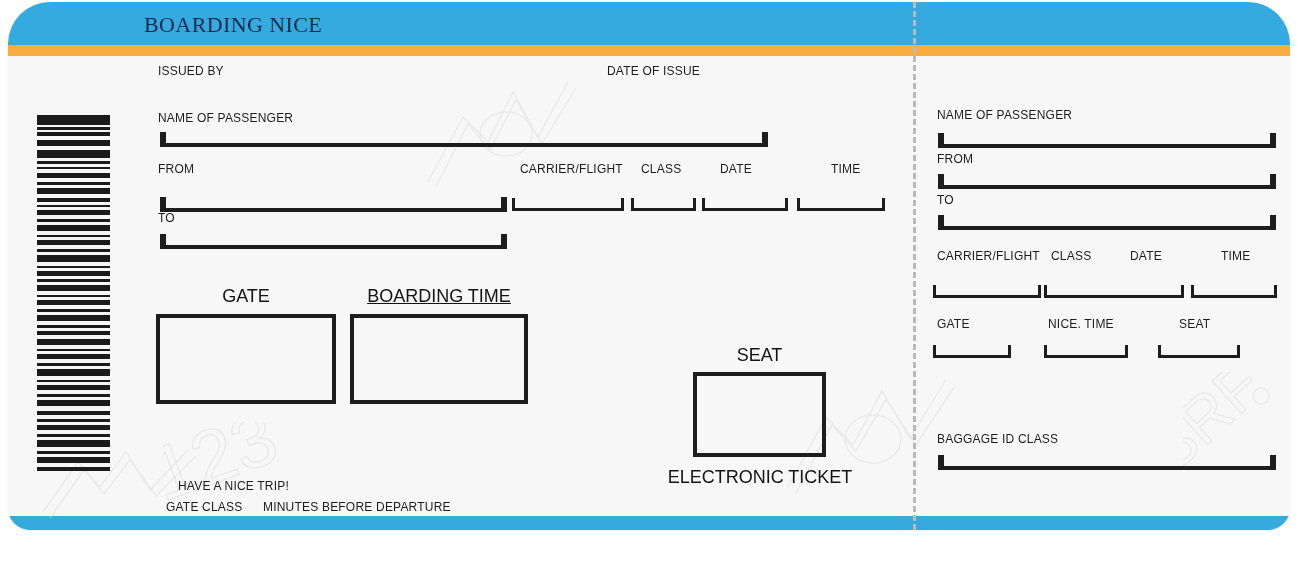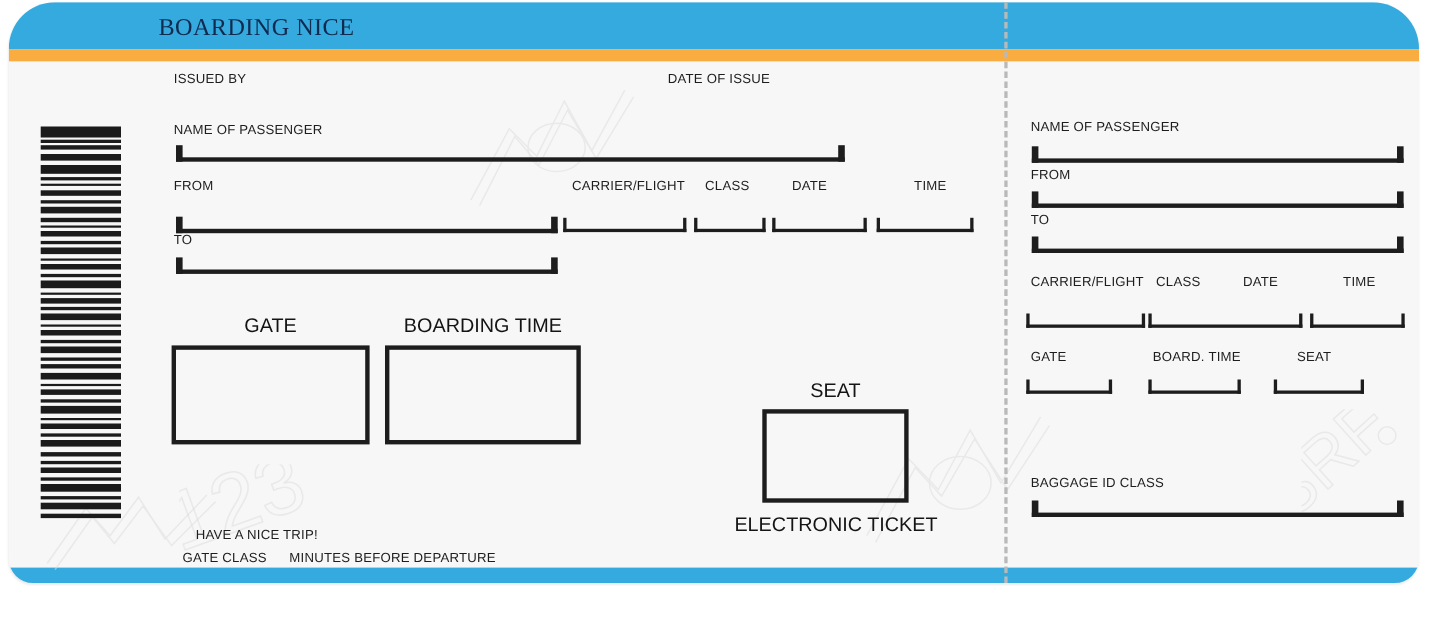--- a/index.html
+++ b/index.html
@@ -280,21 +280,21 @@
 
     <div class="lbl" style="left:712px; top:160px;">DATE</div>
     <div class="fld" style="left:694px; top:196px; width:86px;"></div>
 
     <div class="lbl" style="left:823px; top:160px;">TIME</div>
     <div class="fld" style="left:789px; top:196px; width:88px;"></div>
 
     <div class="big-lbl" style="left:148px; top:284px; width:180px;">GATE</div>
     <div class="bx" style="left:148px; top:312px; width:180px; height:90px;"></div>
 
-    <div class="big-lbl" style="left:342px; top:284px; width:178px;">BOARDING TIME</div>
+    <div class="big-lbl" style="left:342px; top:284px; width:178px;text-decoration:underline;">BOARDING TIME</div>
     <div class="bx" style="left:342px; top:312px; width:178px; height:90px;"></div>
 
     <div class="big-lbl" style="left:685px; top:343px; width:133px;">SEAT</div>
     <div class="bx" style="left:685px; top:370px; width:133px; height:85px;"></div>
     <div class="big-lbl" style="left:615px; top:465px; width:274px;">ELECTRONIC TICKET</div>
 
     <div class="lbl" style="left:170px; top:477px;">HAVE A NICE TRIP!</div>
     <div class="lbl" style="left:158px; top:498px;">GATE CLASS</div>
     <div class="lbl" style="left:255px; top:498px;">MINUTES BEFORE DEPARTURE</div>
 
@@ -315,21 +315,21 @@
     <div class="fld" style="left:1036px; top:283px; width:140px;"></div>
 
     <div class="lbl sm" style="left:1122px; top:247px;">DATE</div>
 
     <div class="lbl sm" style="left:1213px; top:247px;">TIME</div>
     <div class="fld" style="left:1183px; top:283px; width:86px;"></div>
 
     <div class="lbl sm" style="left:929px; top:315px;">GATE</div>
     <div class="fld" style="left:925px; top:343px; width:78px;"></div>
 
-    <div class="lbl sm" style="left:1040px; top:315px;">BOARD. TIME</div>
+    <div class="lbl sm" style="left:1040px; top:315px;">NICE. TIME</div>
     <div class="fld" style="left:1036px; top:343px; width:84px;"></div>
 
     <div class="lbl sm" style="left:1171px; top:315px;">SEAT</div>
     <div class="fld" style="left:1150px; top:343px; width:82px;"></div>
 
     <div class="lbl sm" style="left:929px; top:430px;">BAGGAGE ID CLASS</div>
     <div class="fld thick" style="left:930px; top:453px; width:338px;"></div>
 
   </div>
 </div>

